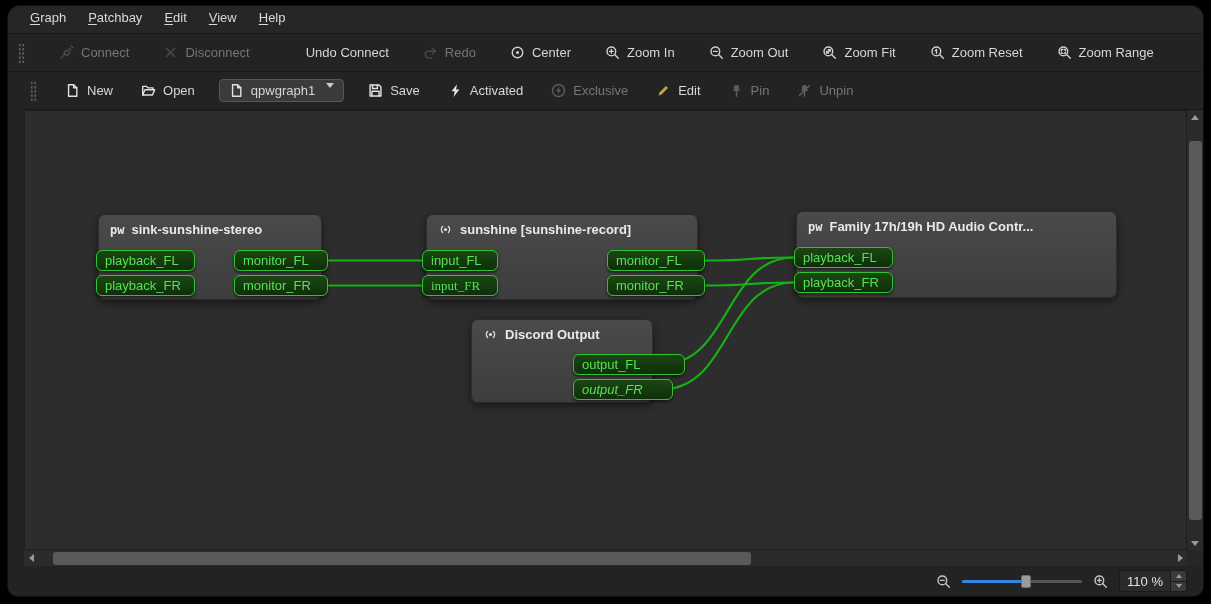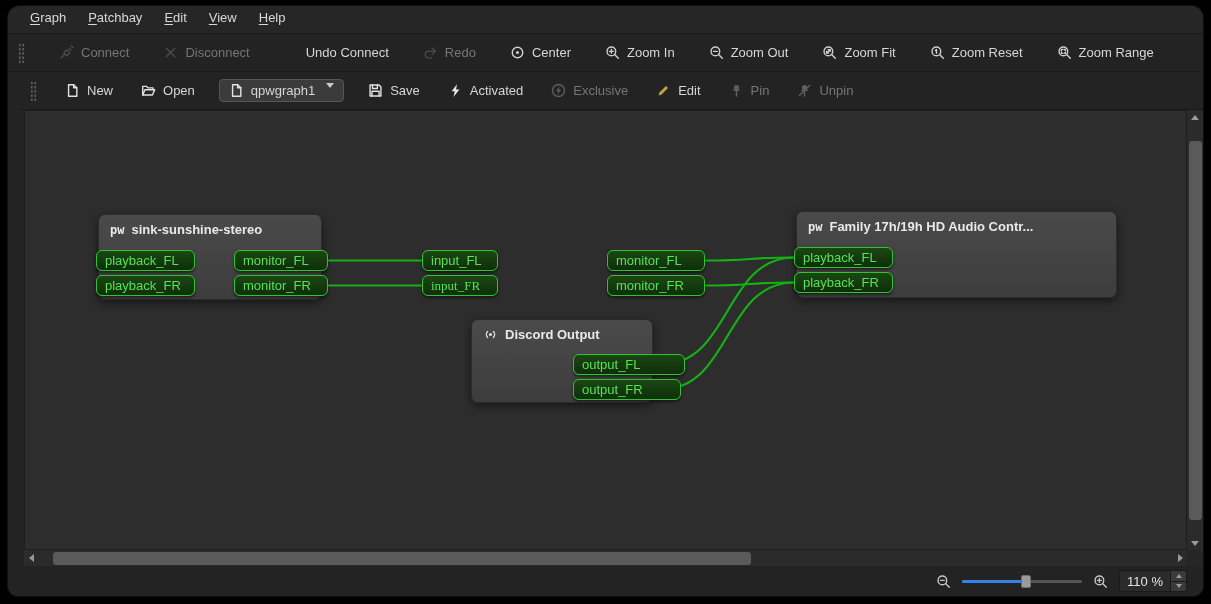--- a/index.html
+++ b/index.html
@@ -298,20 +298,31 @@
             <path d="M680 174.5 C733.4 174.5 715.6 171.5 769 171.5" fill="none" stroke="#15b115" stroke-width="2.2"></path>
             <path d="M636 253.5 C706 253.5 699 146.5 769 146.5" fill="none" stroke="#15b115" stroke-width="2.2"></path>
             <path d="M636 278.5 C706 278.5 699 171.5 769 171.5" fill="none" stroke="#15b115" stroke-width="2.2"></path>
           </svg>
       <div class="node" style="left: 73px; top: 103px; width: 224px; height: 86px;">
             <div class="node-header">
               <span class="pw-logo">pw</span>
               <span class="node-title">sink-sunshine-stereo</span>
             </div>
           </div>
+          <div class="node" style="left: 401px; top: 103px; width: 272px; height: 86px;">
+            <div class="node-header">
+              <svg viewBox="0 0 16 16" width="15" height="15" style="color: rgb(220, 220, 220);">
+                <g fill="none" stroke="currentColor" stroke-width="1.5" stroke-linecap="round" stroke-linejoin="round">
+                  <circle cx="8" cy="8" r="1.7" fill="currentColor" stroke="none"></circle>
+                  <path d="M4.9 4.9 a4.4 4.4 0 0 0 0 6.2 M11.1 4.9 a4.4 4.4 0 0 1 0 6.2"></path>
+                </g>
+              </svg>
+              <span class="node-title">sunshine [sunshine-record]</span>
+            </div>
+          </div>
           <div class="node" style="left: 771px; top: 100px; width: 321px; height: 87px;">
             <div class="node-header">
               <span class="pw-logo">pw</span>
               <span class="node-title">Family 17h/19h HD Audio Contr...</span>
             </div>
           </div>
           <div class="node" style="left: 446px; top: 208px; width: 182px; height: 84px;">
             <div class="node-header">
               <svg viewBox="0 0 16 16" width="15" height="15" style="color: rgb(220, 220, 220);">
                 <g fill="none" stroke="currentColor" stroke-width="1.5" stroke-linecap="round" stroke-linejoin="round">
@@ -326,21 +337,21 @@
           <div class="port" style="left: 71px; top: 164px; width: 99px;">playback_FR</div>
           <div class="port" style="left: 209px; top: 139px; width: 94px;">monitor_FL</div>
           <div class="port" style="left: 209px; top: 164px; width: 94px;">monitor_FR</div>
           <div class="port" style="left: 397px; top: 139px; width: 76px;">input_FL</div>
           <div class="port" style="left: 397px; top: 164px; width: 76px; font-family: Liberation Serif, serif;">input_FR</div>
           <div class="port" style="left: 582px; top: 139px; width: 98px;">monitor_FL</div>
           <div class="port" style="left: 582px; top: 164px; width: 98px;">monitor_FR</div>
           <div class="port" style="left: 769px; top: 136px; width: 99px;">playback_FL</div>
           <div class="port" style="left: 769px; top: 161px; width: 99px;">playback_FR</div>
           <div class="port" style="left: 548px; top: 243px; width: 112px;">output_FL</div>
-          <div class="port" style="left: 548px; top: 268px; width: 108px;">output_FR</div>
+          <div class="port" style="left: 548px; top: 268px; width: 100px; font-style: italic;">output_FR</div>
         </div>
       <div class="vscroll">
         <div class="sb-arrow up">
             <i class="tri n"></i>
           </div>
         <div class="sb-thumb-v" id="vthumb" style="top: calc(3.8% + 14px); height: calc(92.5% - 28px);"></div>
         <div class="sb-arrow down">
             <i class="tri s"></i>
           </div>
       </div>

